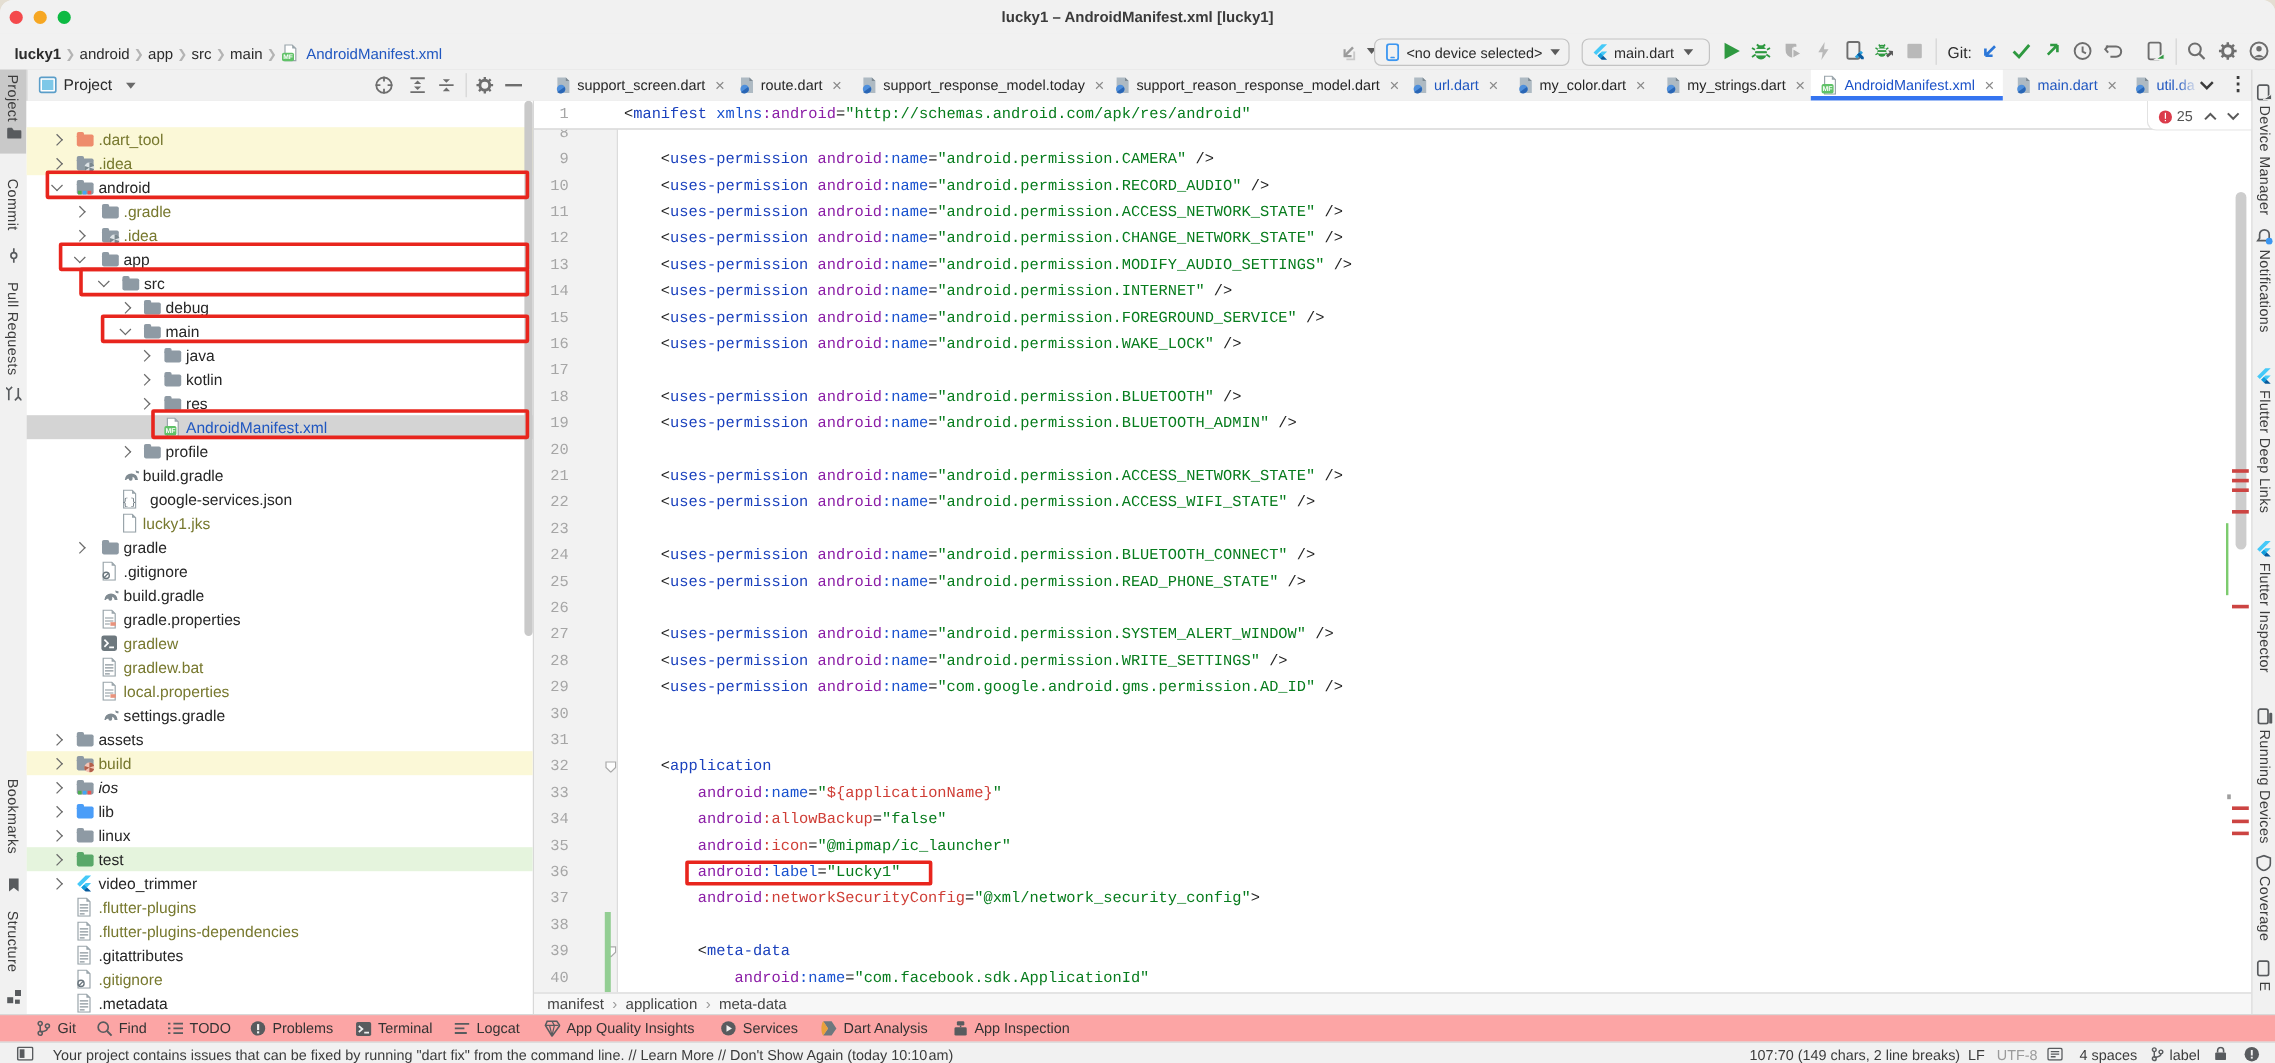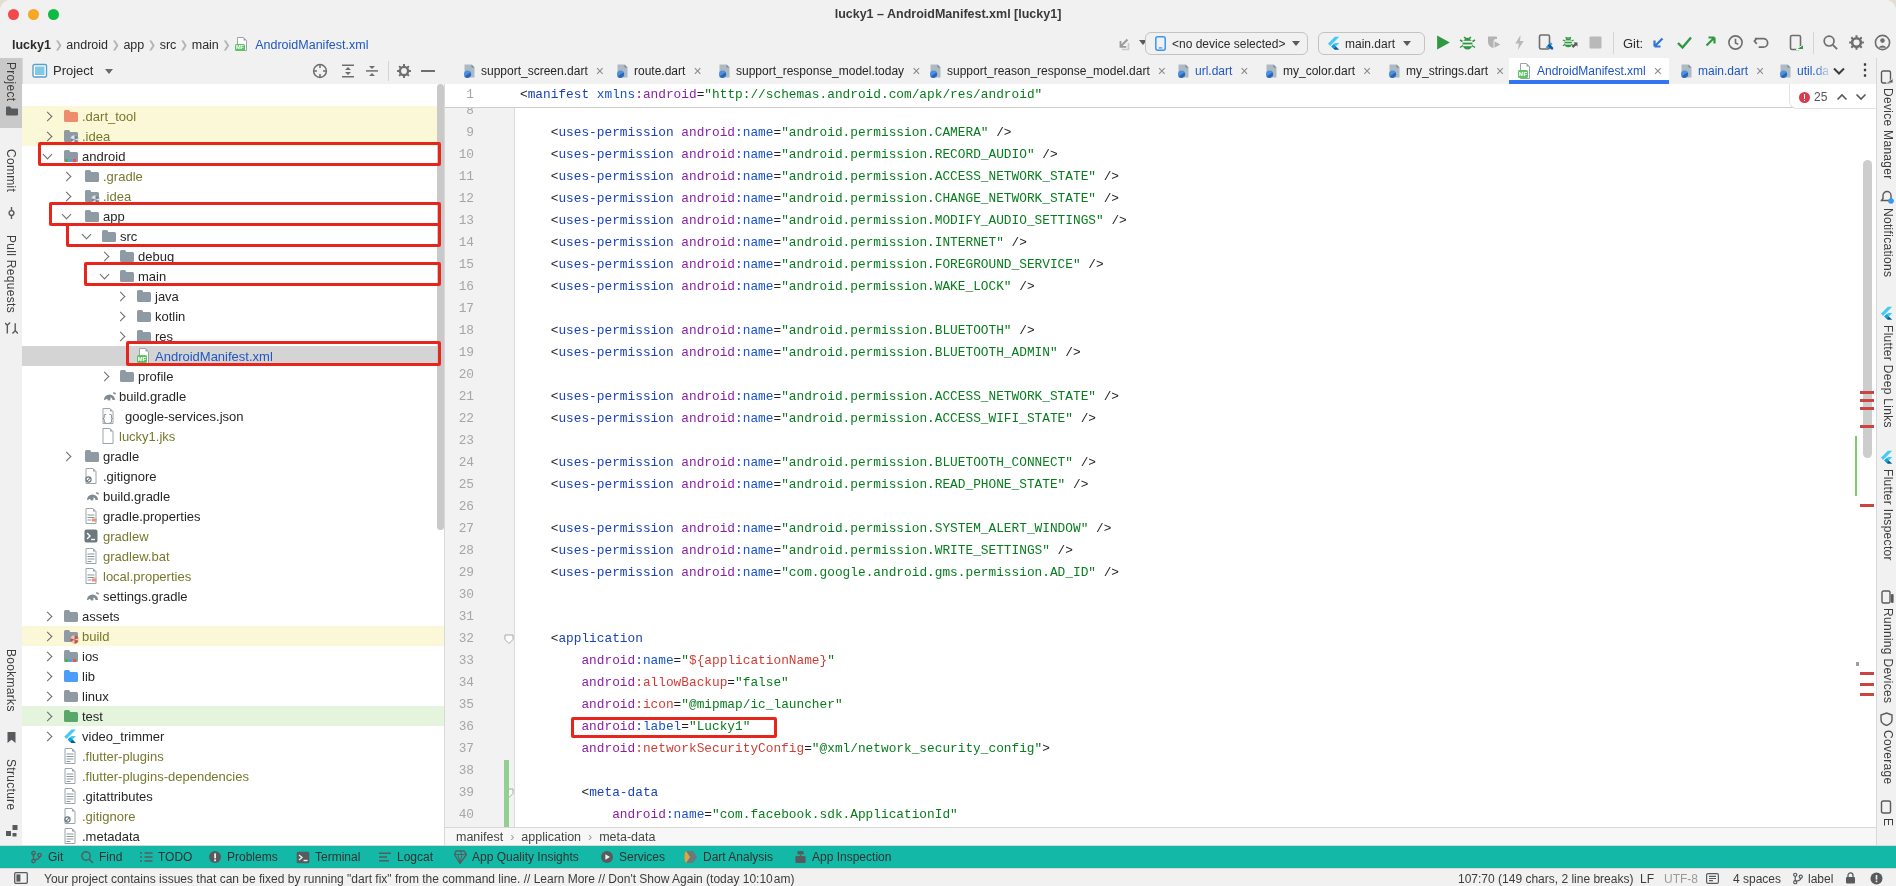--- a/index.html
+++ b/index.html
@@ -58,21 +58,21 @@
 .a{color:#1952cf;} 
 .n{color:#8b1da6;} 
 .s{color:#077c1d;} 
 .r{color:#cf3e36;} 
 #sticky{position:absolute;left:0;top:0;width:1431px;height:23px;background:#fff;border-bottom:1px solid #cdcdcd;}
 #snum{position:absolute;left:0;top:0;width:29px;text-align:right;color:#a6a6a6;line-height:22px;}
 #scode{position:absolute;left:75px;top:0;line-height:22px;color:#1f1f1f;}
 
 #bcrumb{position:absolute;left:445px;top:827px;width:1431px;height:18px;background:#f7f7f7;border-top:1px solid #d8d8d8;font-size:12.5px;color:#454545;}
 
-#btoolbar{position:absolute;left:0;top:845px;width:100%;height:23px;background:#14b8a6;border-top:1px solid #d8d8d8;font-size:12px;color:#333;}
+#btoolbar{position:absolute;left:0;top:845px;width:100%;height:23px;background:#fca5a5;border-top:1px solid #d8d8d8;font-size:12px;color:#333;}
 .bitem{position:absolute;top:4px;display:flex;align-items:center;gap:5px;white-space:nowrap;}
 
 #status{position:absolute;left:0;top:868px;width:100%;height:18px;background:#f1f1f1;border-top:1px solid #d8d8d8;font-size:12px;color:#3c3c3c;}
 svg{display:block;}
 </style></head>
 <body>
 <div id="win">
 
 <div id="title">
   <div class="tl" style="left:7.5px;background:#f4494c;"></div>
@@ -574,21 +574,21 @@
       </div>
   <div class="trow" style="top:542px;">
         <i class="chev cr" style="left:22px;"></i>
         <i class="fldr" style="left:41px;"></i>
         <svg class="ticn" style="left:48px;top:9px;width:9px;height:9px;" viewBox="0 0 10 10">
           <circle cx="5" cy="5" r="4.6" fill="#f3c4b5"></circle>
           <path d="M5 5 L5 0.4 A4.6 4.6 0 0 1 9.4 3.6 Z M5 5 L9.4 6.4 A4.6 4.6 0 0 1 5 9.6 Z M5 5 L1 7.8 A4.6 4.6 0 0 1 0.6 3.6 Z" fill="#b35f4a"></path>
         </svg>
         <span class="txt olv" style="left:60px;">build</span>
       </div>
-  <div class="trow" style="top:562px;">
+  <div class="trow" style="top:562px;font-style:italic;">
         <i class="chev cr" style="left:22px;"></i>
         <i class="fldr" style="left:41px;"></i>
         <i class="abs" style="left:43px;top:13px;width:3px;height:3px;background:#4caf50;box-shadow:4px 0 0 #42a5f5,8px 0 0 #ef5350;"></i>
         <span class="txt" style="left:60px;">ios</span>
       </div>
   <div class="trow" style="top:582px;">
         <i class="chev cr" style="left:22px;"></i>
         <i class="fldr bl" style="left:41px;"></i>
         <span class="txt" style="left:60px;">lib</span>
       </div>

